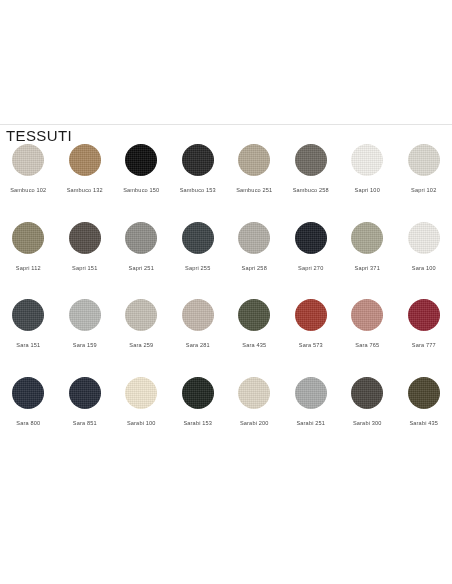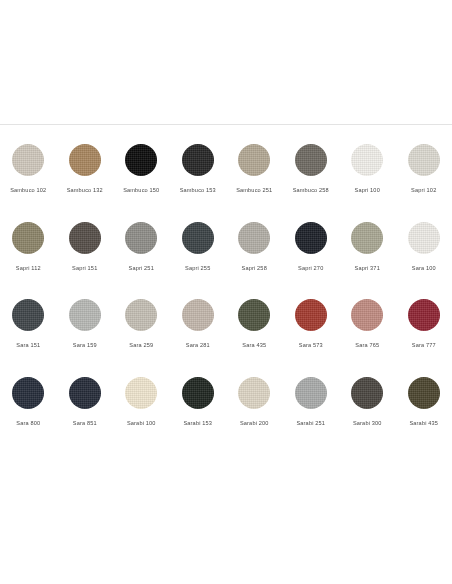--- a/index.html
+++ b/index.html
@@ -103,20 +103,21 @@
 </style>
 </head>
 <body>
 
 <div id="page">
 
   <div id="top-spacer"></div>
 
   <div id="section-divider"></div>
 
+  <div id="section-title">TESSUTI</div>
 
   <div id="swatch-grid">
       <div class="swatch-row">
         <div class="swatch-cell">
           <div class="swatch-dot" style="background-color: rgb(207, 200, 188);"></div>
           <div class="swatch-label">Sambuco 102</div>
         </div>
         <div class="swatch-cell">
           <div class="swatch-dot" style="background-color: rgb(168, 134, 94);"></div>
           <div class="swatch-label">Sambuco 132</div>

